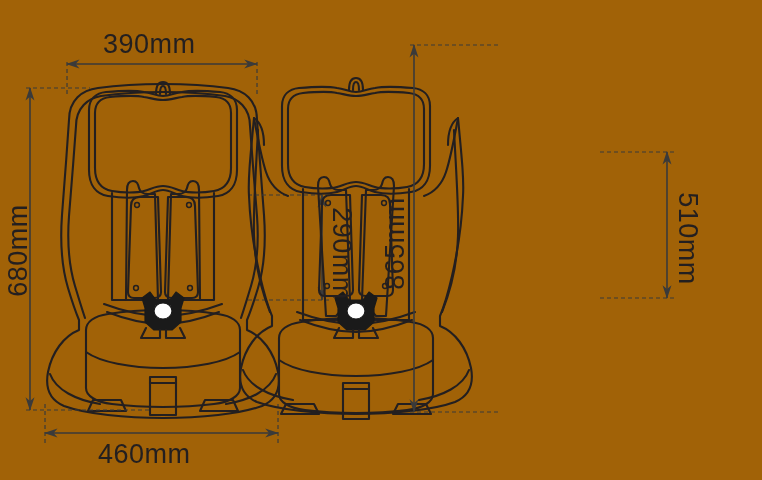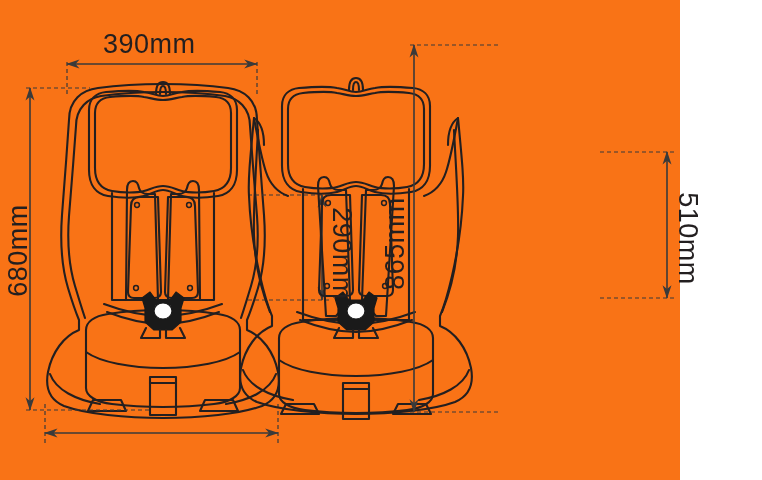--- a/index.html
+++ b/index.html
@@ -8,23 +8,23 @@
     background: #ffffff;
   }
   body {
     width: 762px;
     height: 480px;
     overflow: hidden;
     font-family: "Liberation Sans", sans-serif;
   }
   #stage {
     position: relative;
-    width: 680px;
+    width: 762px;
     height: 480px;
-    background: #f97316;
+    background: #a16207;
   }
   #stage svg {
     display: block;
     position: absolute;
     left: 0;
     top: 0;
   }
   .dim-label {
     position: absolute;
     color: #231f20;
@@ -377,18 +377,19 @@
       <line x1="667" y1="152" x2="667" y2="298" stroke-width="1.6" marker-start="url(#arrowStart)" marker-end="url(#arrowEnd)"></line>
     </g>
   </svg>
 
   <div class="dim-label" style="left:103px; top:31px;">390mm</div>
 
   <div class="dim-label vert-label rot-ccw" style="left:-49px; top:237px; width:135px; text-align:center;">680mm</div>
 
   <div class="dim-label vert-label rot-cw" style="left:274px; top:240px; width:135px; text-align:center;">290mm</div>
 
+  <div class="dim-label" style="left:98px; top:441px;">460mm</div>
 
   <div class="dim-label vert-label rot-ccw" style="left:328px; top:230px; width:135px; text-align:center;">865mm</div>
 
   <div class="dim-label vert-label rot-cw" style="left:620px; top:225px; width:135px; text-align:center;">510mm</div>
 
 </div>
 
 </body></html>

